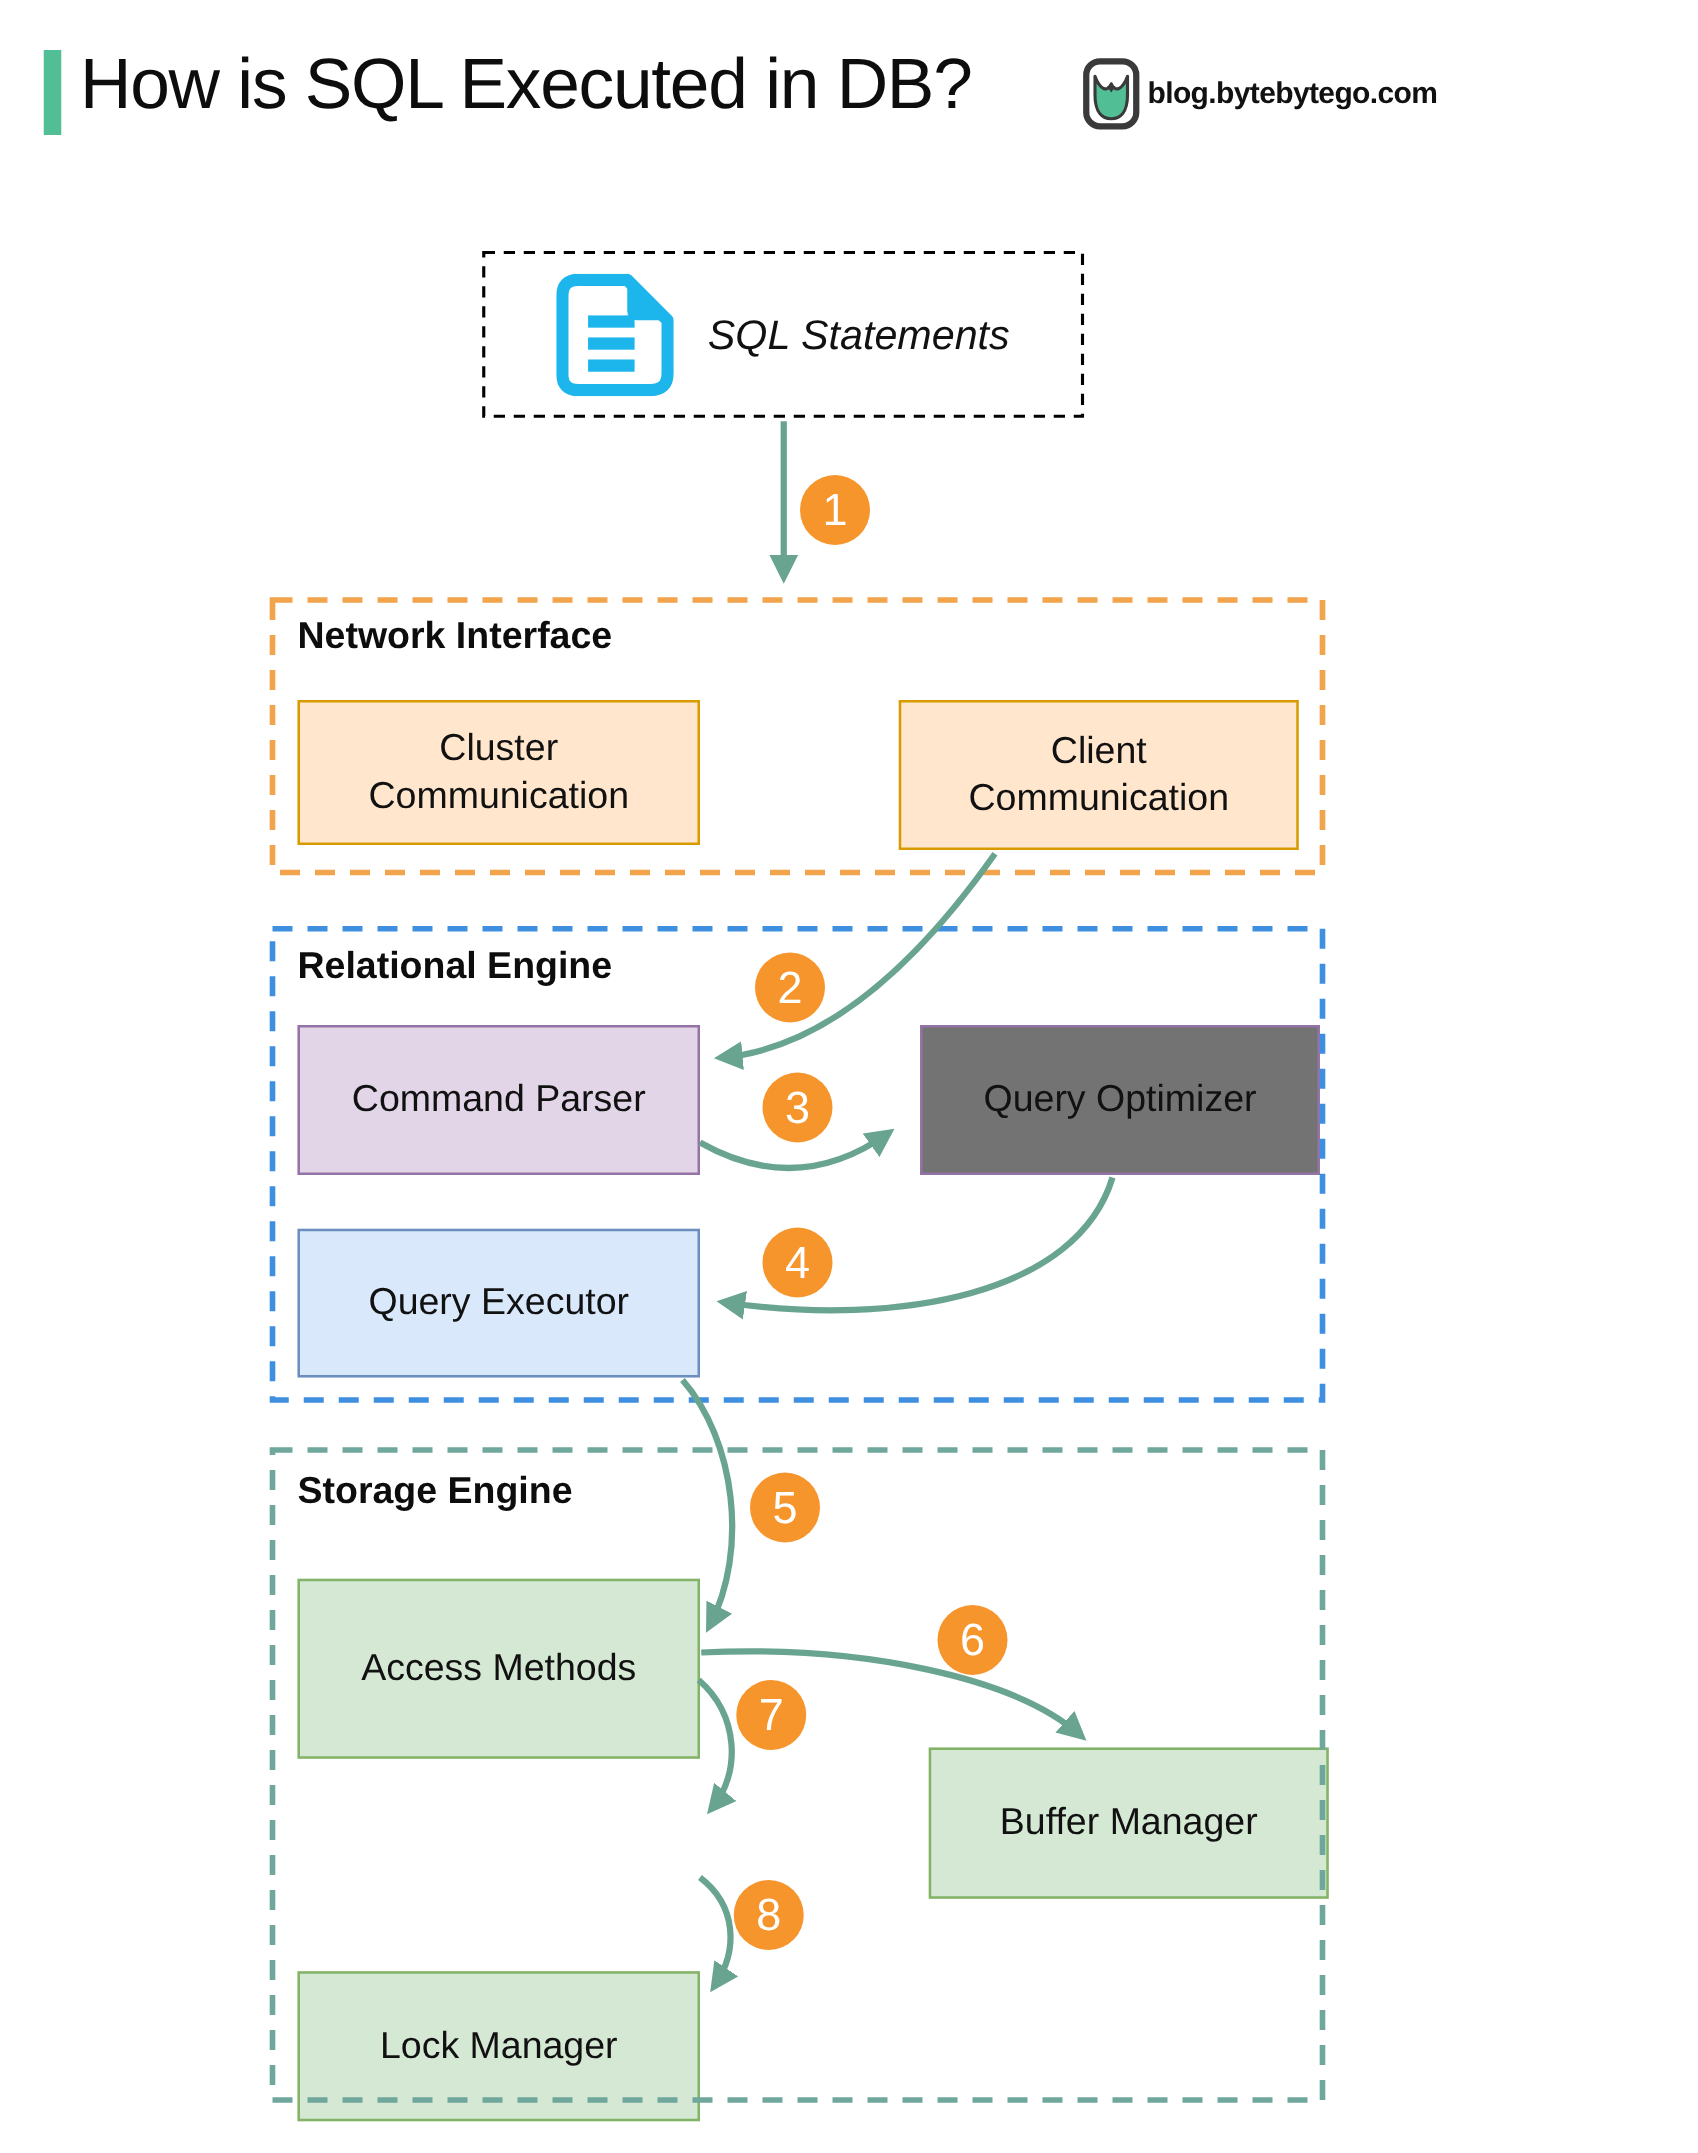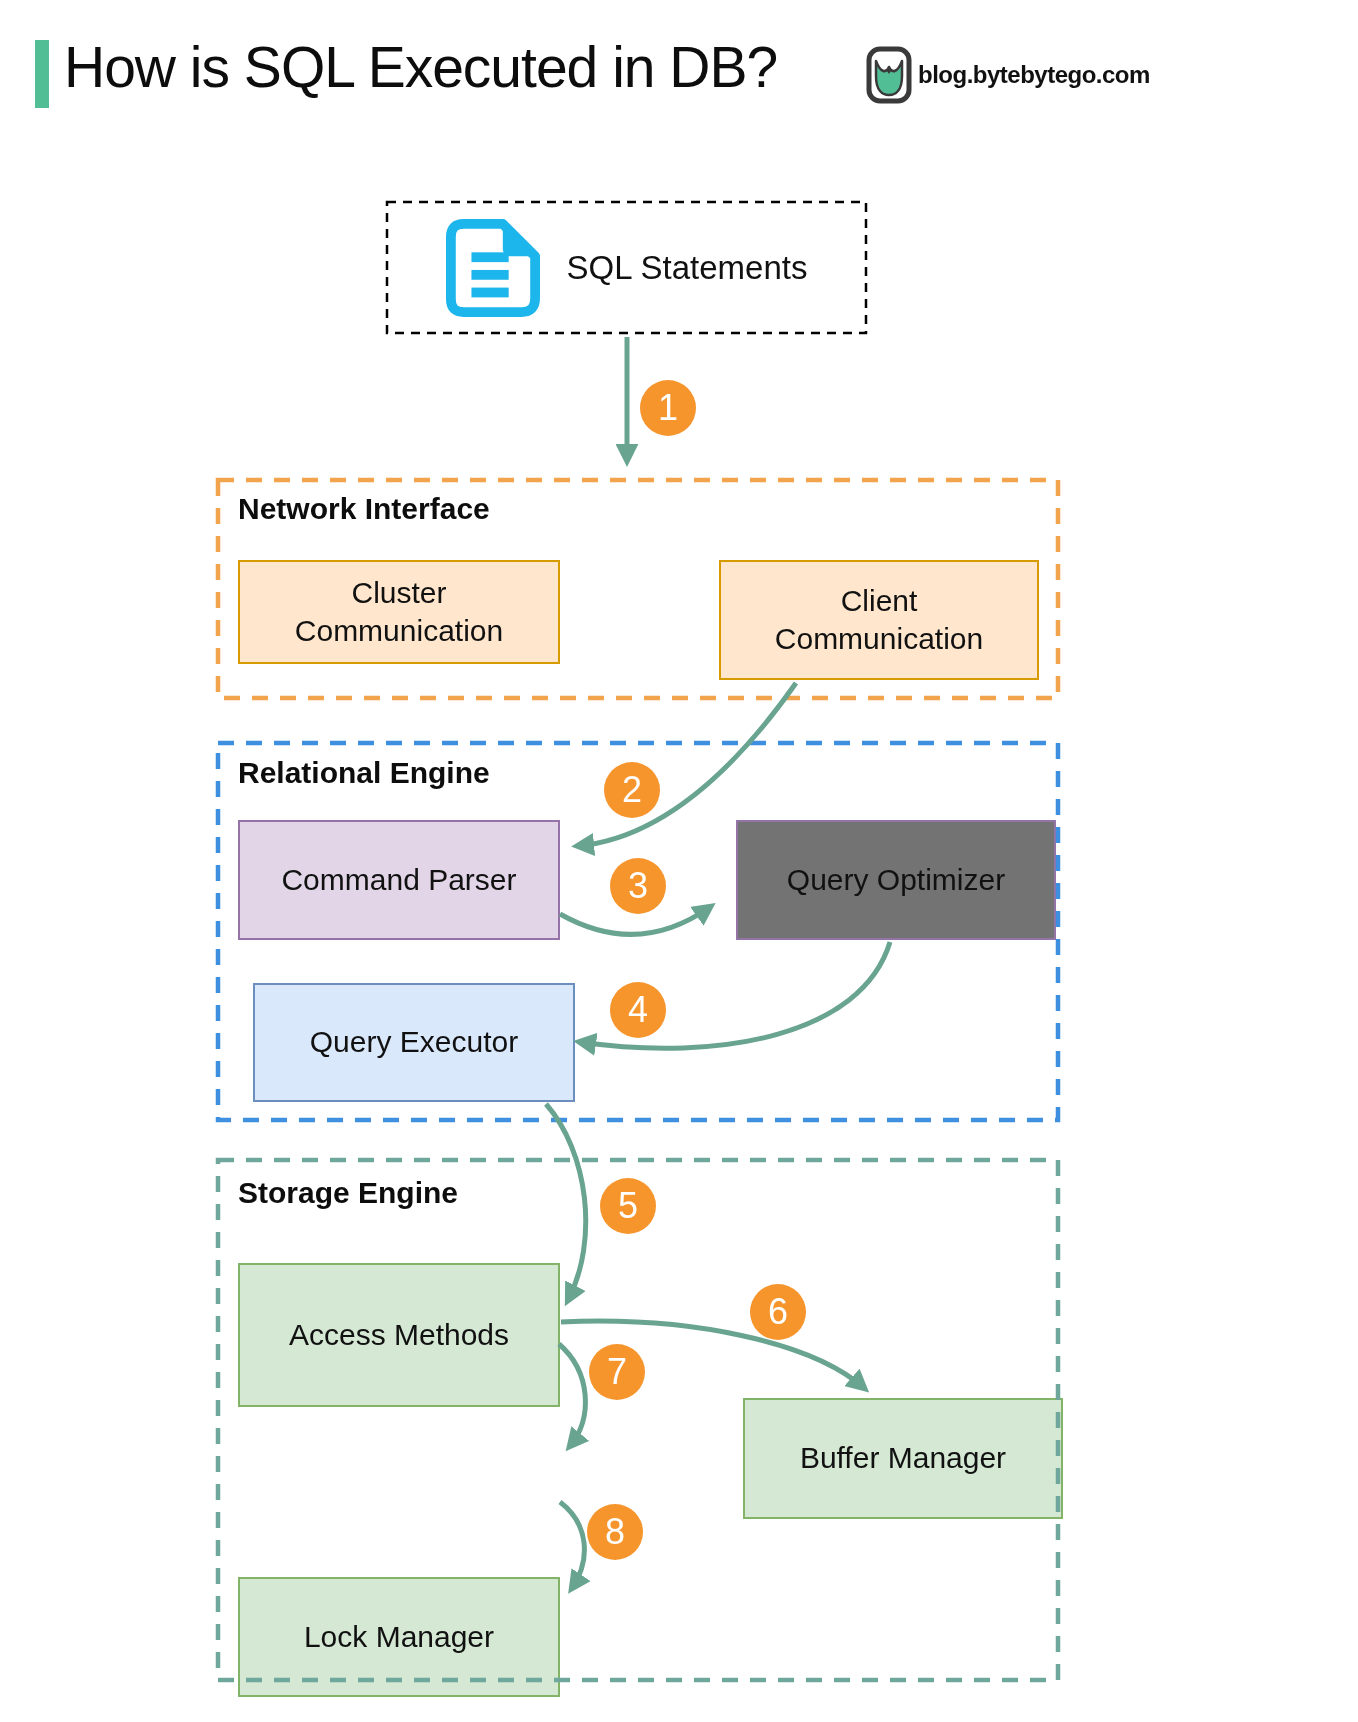--- a/index.html
+++ b/index.html
@@ -23,21 +23,21 @@
     position:absolute;display:flex;align-items:center;justify-content:center;
     text-align:center;font-size:30px;color:#111;line-height:1.28;
     white-space:pre-line;z-index:1;box-sizing:border-box;
   }
   .section-title{
     position:absolute;font-size:30px;font-weight:700;color:#0d0d0d;z-index:2;white-space:nowrap;
   }
   
   .sql-box{
     position:absolute;left:387px;top:202px;width:479px;height:131px;
-    display:flex;align-items:center;justify-content:center;gap:27px;z-index:1;
+    display:flex;align-items:center;justify-content:center;gap:27px;z-index:1;font-style:italic;
   }
   .sql-label{font-size:33px;color:#111;white-space:nowrap;}
   
   .badge{
     position:absolute;width:56px;height:56px;border-radius:50%;
     background:#f7952d;color:#ffffff;font-size:36px;
     display:flex;align-items:center;justify-content:center;z-index:10;
   }
   
   .overlay{position:absolute;left:0;top:0;z-index:5;pointer-events:none;}
@@ -66,28 +66,28 @@
       <rect x="26" y="52" width="38" height="10" fill="#1cb5ec"></rect>
       <rect x="26" y="70" width="38" height="10" fill="#1cb5ec"></rect>
     </svg>
     <span class="sql-label">SQL Statements</span>
   </div>
 
   <div class="section-title" style="left:238px;top:492px;">Network Interface</div>
   <div class="section-title" style="left:238px;top:756px;">Relational Engine</div>
   <div class="section-title" style="left:238px;top:1176px;">Storage Engine</div>
 
-  <div class="node" style="left:238px;top:560px;width:322px;height:104px;background:#ffe6cc;border:2.5px solid #d79b00;">Cluster
+  <div class="node" style="left:238px;top:560px;width:322px;height:116px;background:#ffe6cc;border:2.5px solid #d79b00;">Cluster
 Communication</div>
   <div class="node" style="left:719px;top:560px;width:320px;height:120px;background:#ffe6cc;border:2.5px solid #d79b00;">Client
 Communication</div>
 
   <div class="node" style="left:238px;top:820px;width:322px;height:120px;background:#e1d5e7;border:2.5px solid #9673a6;">Command Parser</div>
   <div class="node" style="left:736px;top:820px;width:320px;height:120px;background:#737373;border:2.5px solid #9673a6;">Query Optimizer</div>
-  <div class="node" style="left:238px;top:983px;width:322px;height:119px;background:#dae8fc;border:2.5px solid #6c8ebf;margin-left:15px;">Query Executor</div>
+  <div class="node" style="left:238px;top:983px;width:322px;height:119px;background:#dae8fc;border:2.5px solid #6c8ebf;">Query Executor</div>
 
   <div class="node" style="left:238px;top:1263px;width:322px;height:144px;background:#d5e8d4;border:2.5px solid #82b366;">Access Methods</div>
   <div class="node" style="left:238px;top:1542px;width:322px;height:120px;background:#d5e8d4;border:2.5px solid #82b366;margin-top:35px;">Lock Manager</div>
   <div class="node" style="left:743px;top:1398px;width:320px;height:121px;background:#d5e8d4;border:2.5px solid #82b366;">Buffer Manager</div>
 
   <svg class="overlay" width="1358" height="1722" viewBox="0 0 1358 1722">
     <defs>
       <marker id="ah" viewBox="0 0 10 10" refX="7" refY="5" markerWidth="4.6" markerHeight="4.6" orient="auto-start-reverse">
         <path d="M0 0 L10 5 L0 10 Z" fill="#69a490"></path>
       </marker>

